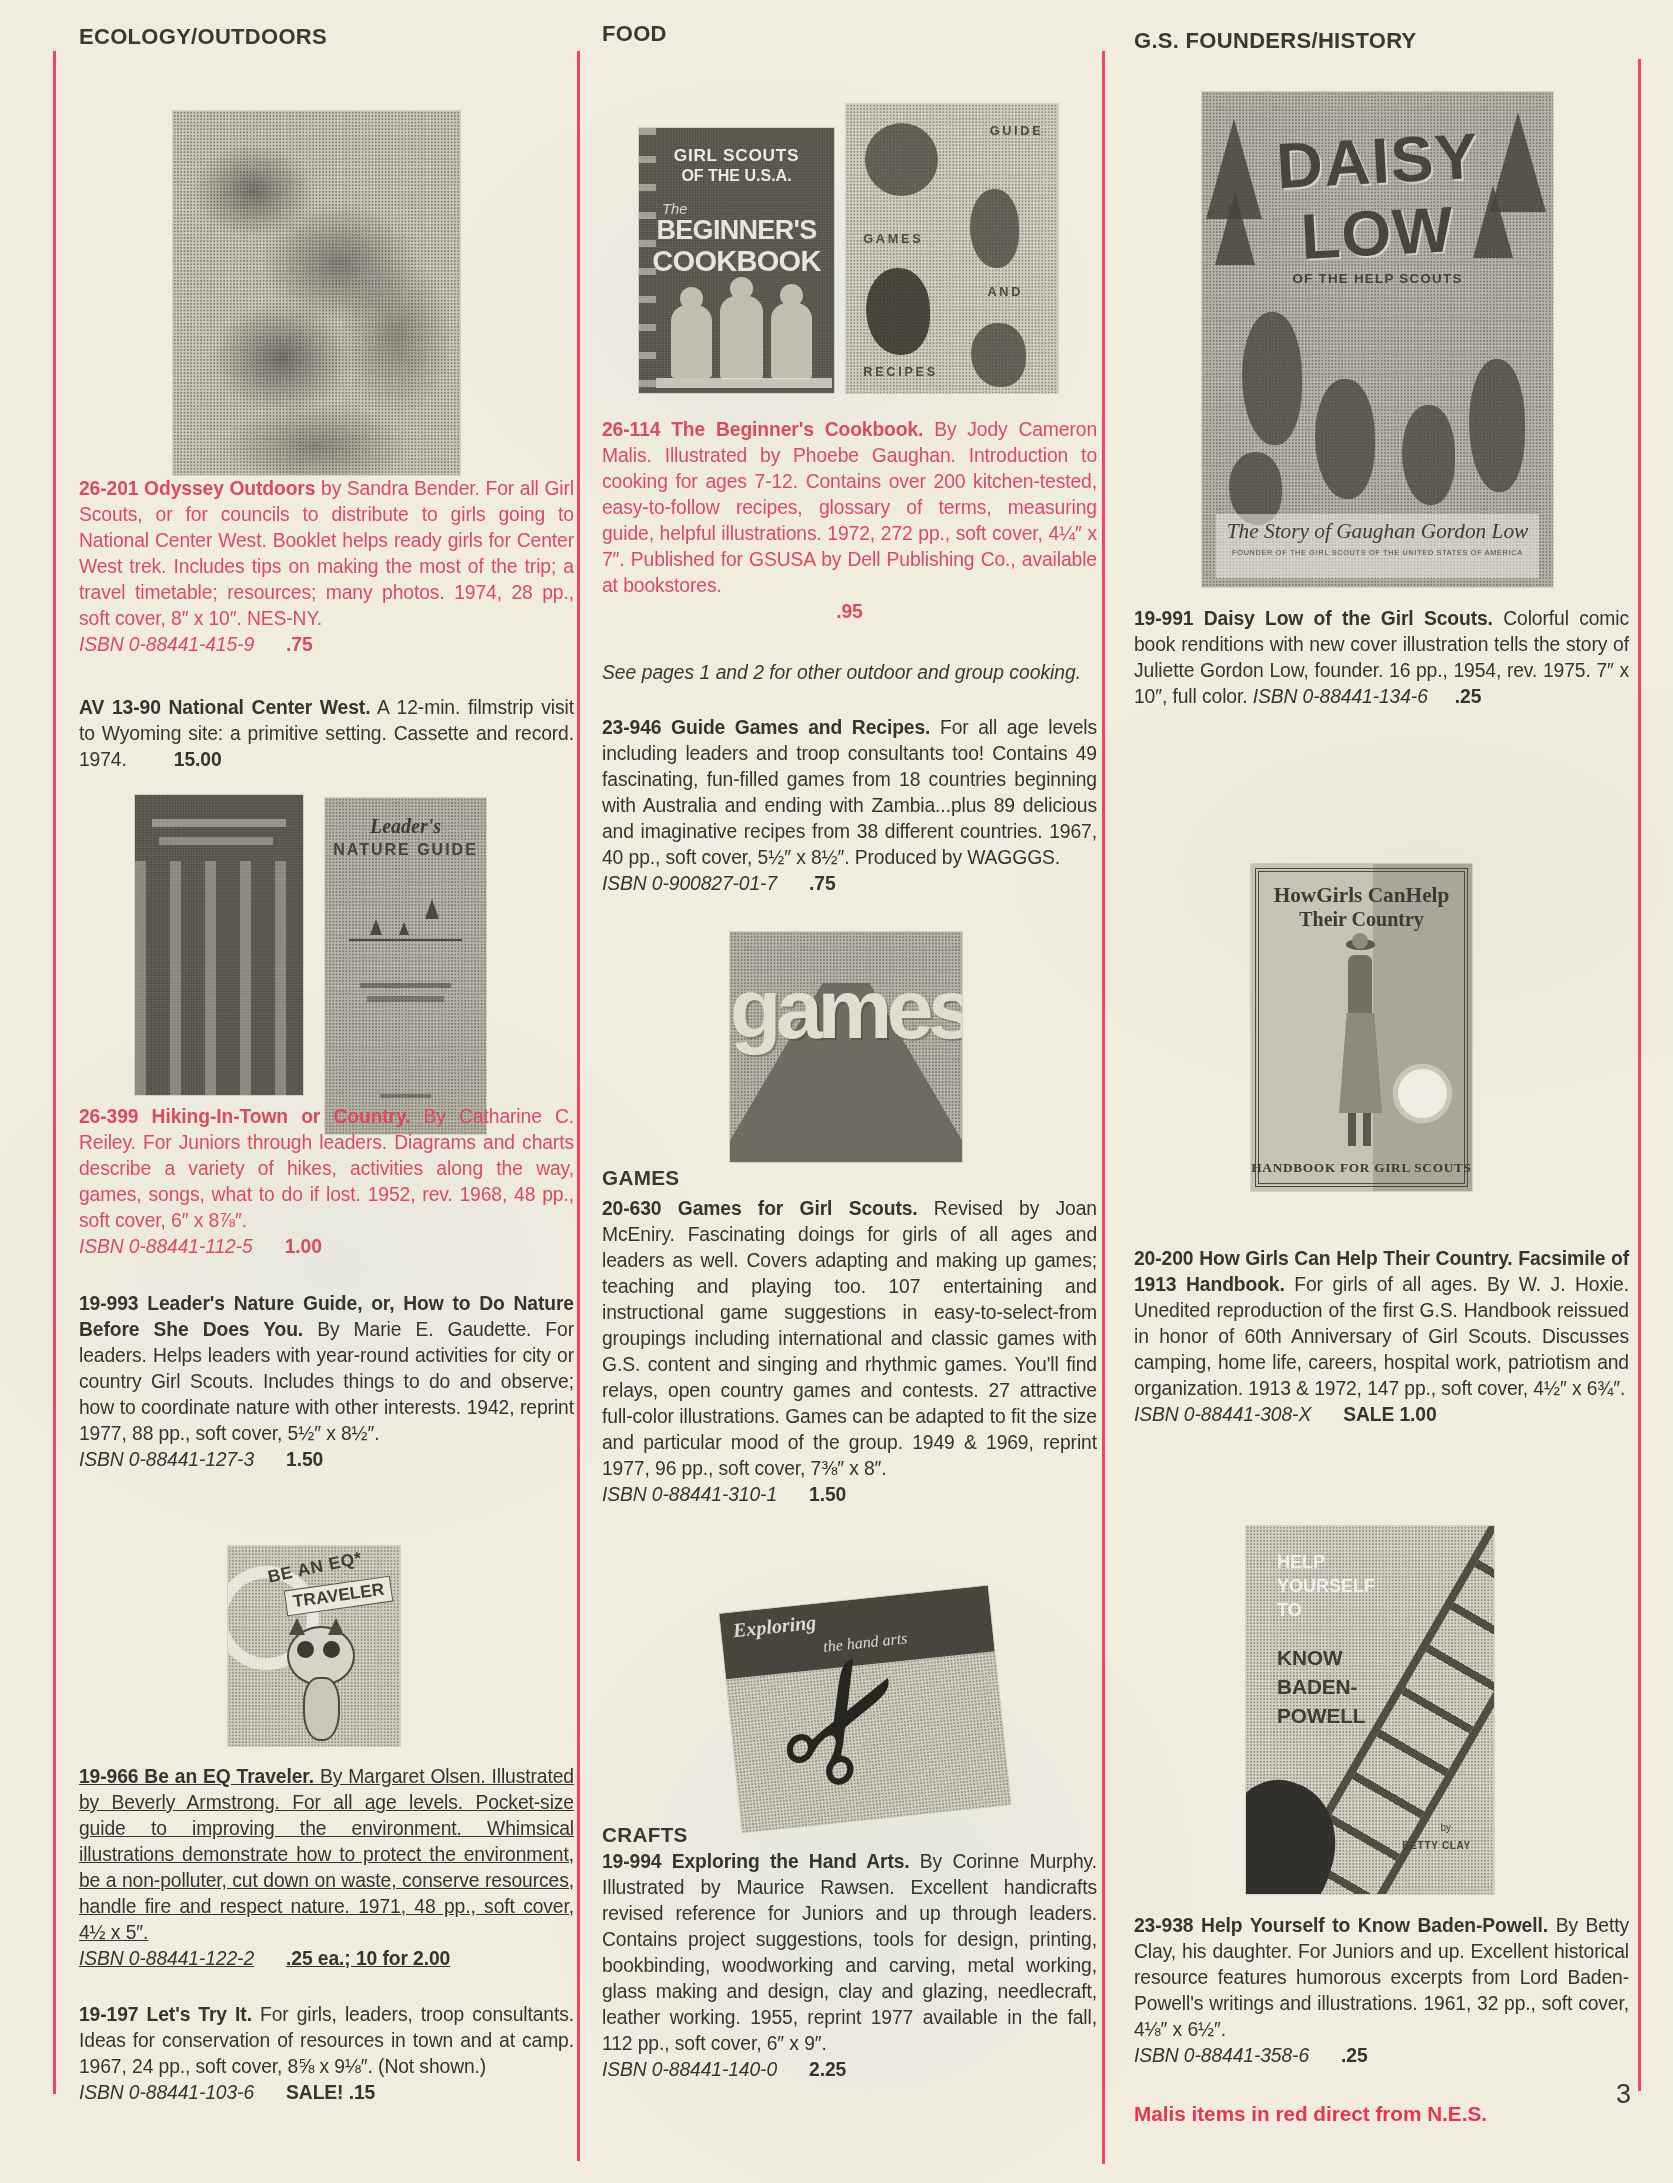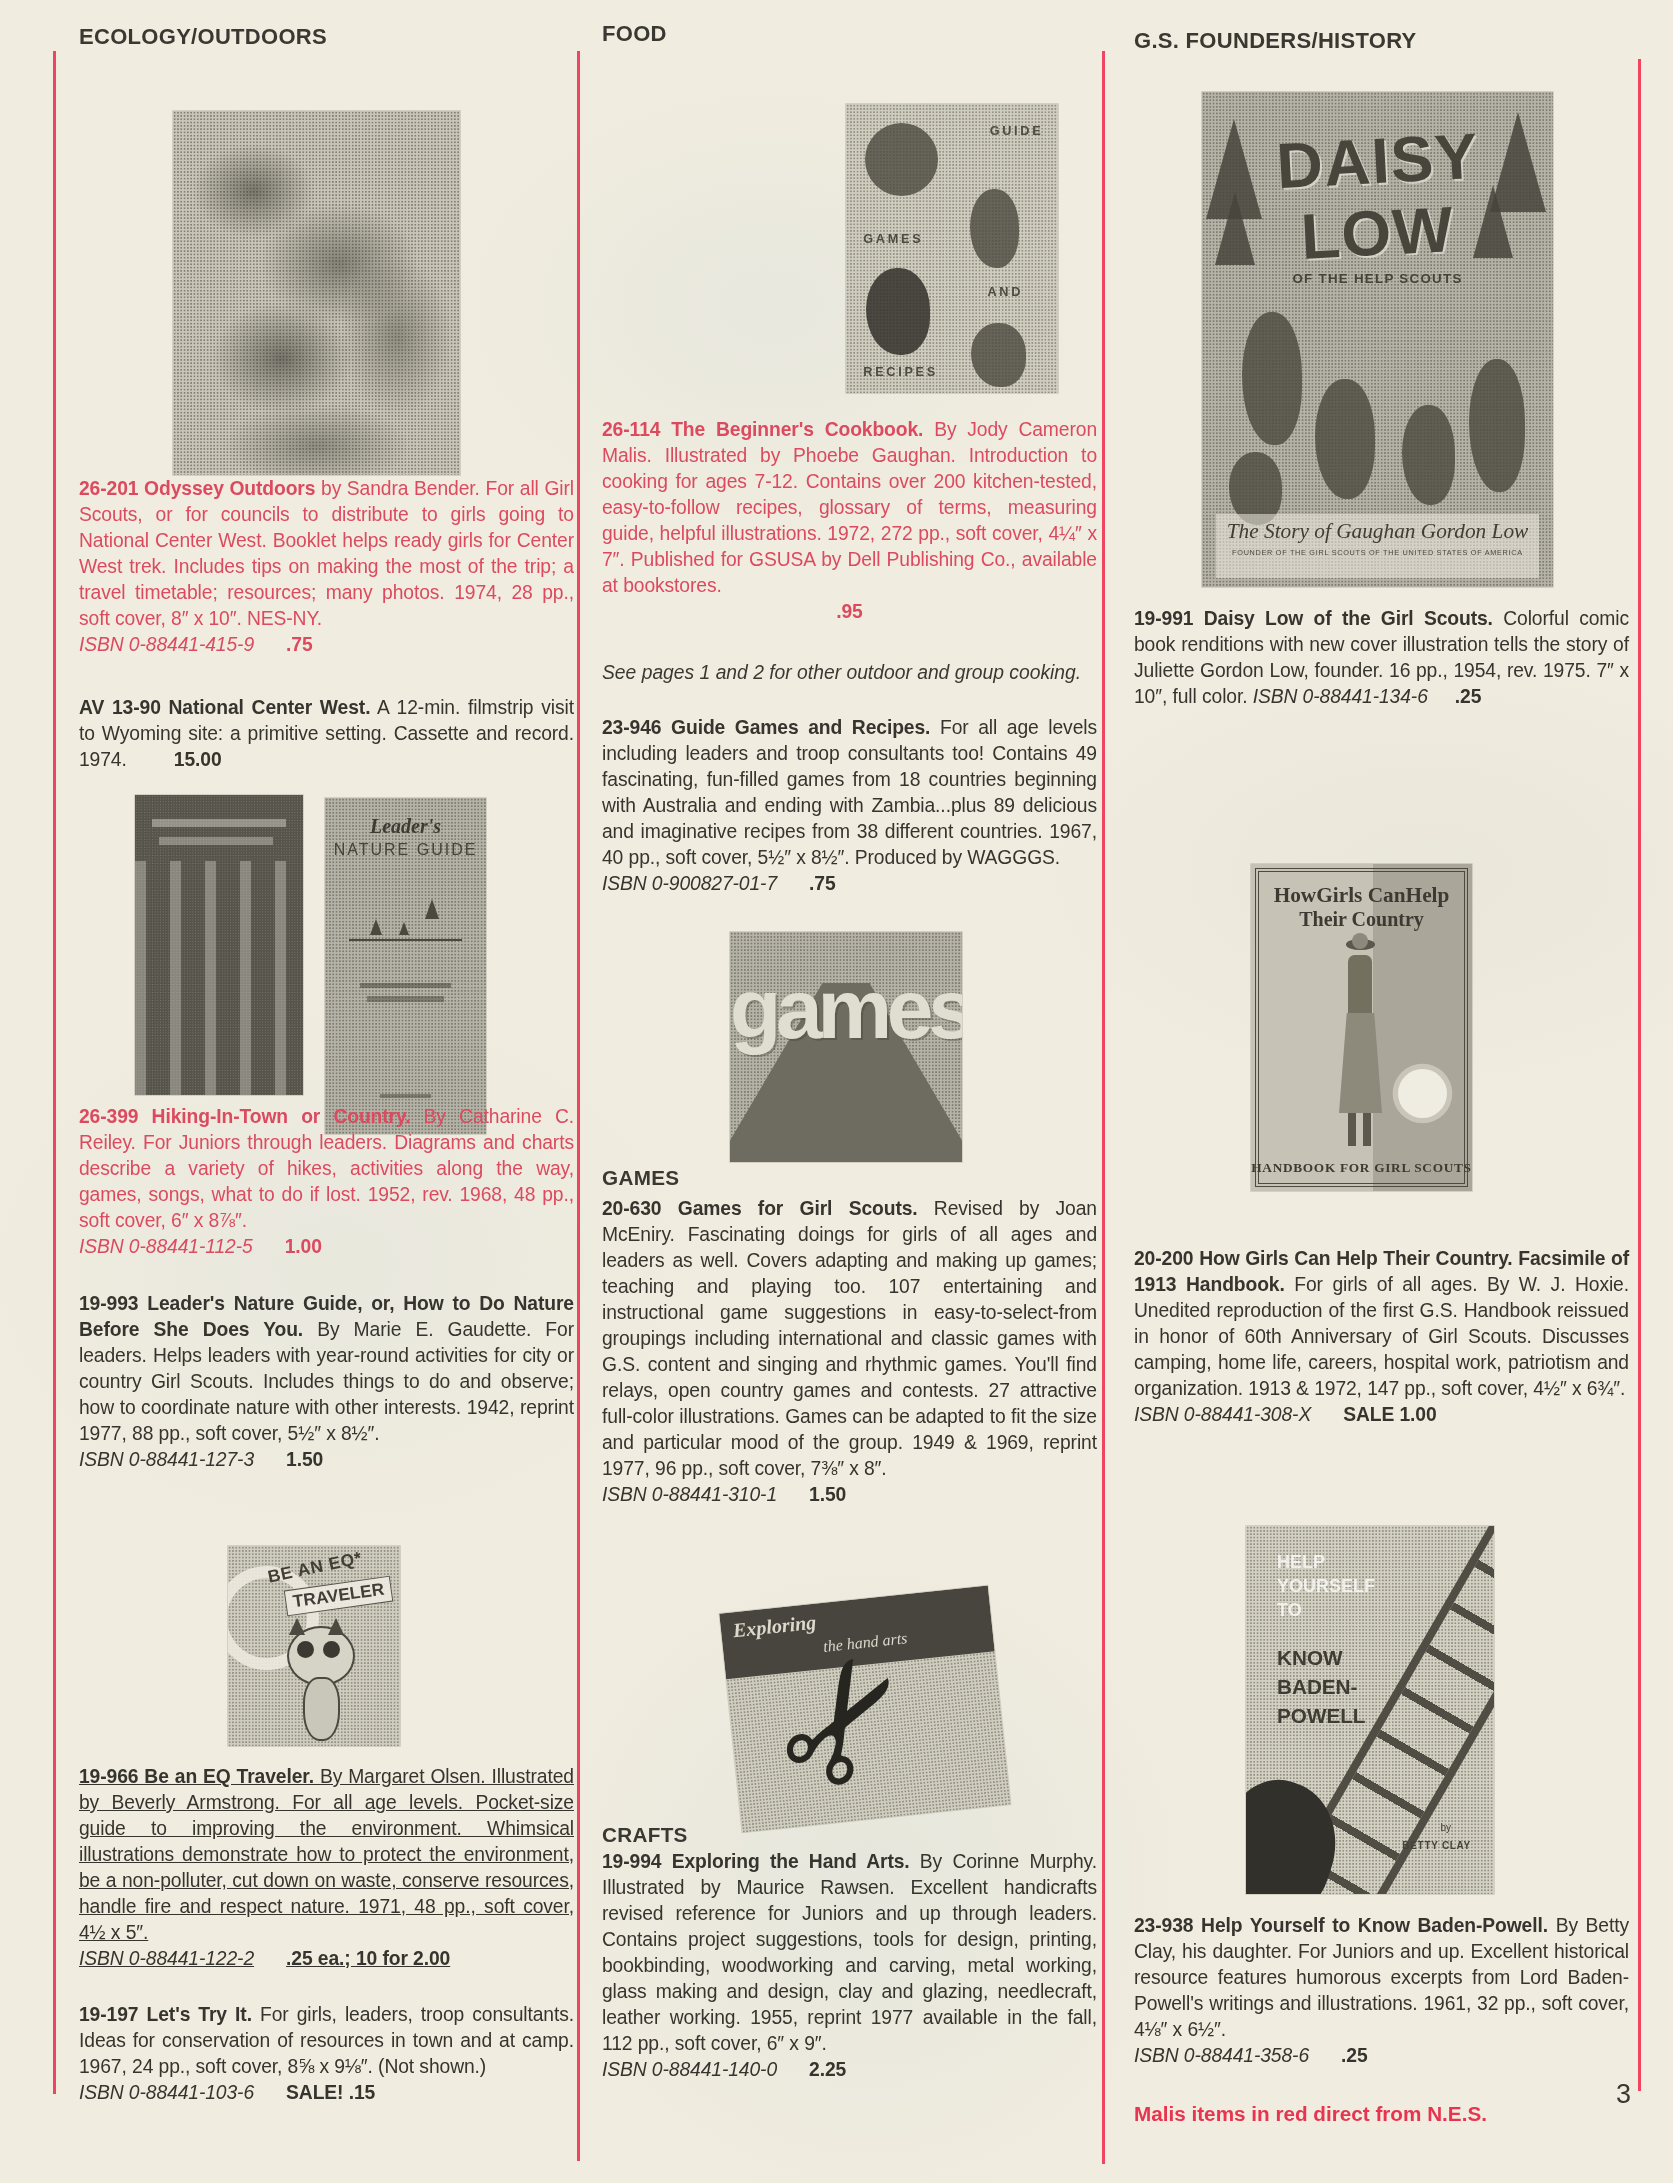--- a/index.html
+++ b/index.html
@@ -68,21 +68,21 @@
   </div>
 
   <div class="cover ht-dark" style="left:135px;top:795px;width:168px;height:300px;">
     <div style="position:absolute;left:10%;top:8%;width:80%;height:8px;background:rgba(226,223,213,.45);"></div>
     <div style="position:absolute;left:14%;top:14%;width:68%;height:8px;background:rgba(226,223,213,.38);"></div>
     <div style="position:absolute;inset:0;background:repeating-linear-gradient(90deg, rgba(232,229,219,.35) 0 10.7px, transparent 10.7px 35px);top:22%;"></div>
   </div>
 
   <div class="cover ht-mid" style="left:325px;top:798px;width:161px;height:336px;">
     <div style="position:absolute;top:17.3px;width:100%;text-align:center;font-family:'Liberation Serif',serif;font-style:italic;font-weight:700;font-size:20px;color:#3d3b33;">Leader's</div>
-    <div style="position:absolute;top:43px;width:100%;text-align:center;font-weight:400;font-size:16px;letter-spacing:2px;color:#45433a;">NATURE GUIDE</div>
+    <div style="position:absolute;top:43px;width:100%;text-align:center;font-weight:700;font-size:16px;letter-spacing:2px;color:#45433a;">NATURE GUIDE</div>
     <div style="position:absolute;left:15%;top:42%;width:70%;height:2px;background:#4a483f;"></div>
     <div style="position:absolute;left:28%;top:36%;width:0;height:0;border-left:6px solid transparent;border-right:6px solid transparent;border-bottom:16px solid #4a483f;"></div>
     <div style="position:absolute;left:46%;top:37%;width:0;height:0;border-left:5.3px solid transparent;border-right:5.3px solid transparent;border-bottom:13.3px solid #4a483f;"></div>
     <div style="position:absolute;left:62%;top:30%;width:0;height:0;border-left:7.3px solid transparent;border-right:7.3px solid transparent;border-bottom:20px solid #4a483f;"></div>
     <div style="position:absolute;left:22%;top:55%;width:56%;height:5.3px;background:rgba(62,60,52,.5);"></div>
     <div style="position:absolute;left:26%;top:59%;width:48%;height:5.3px;background:rgba(62,60,52,.45);"></div>
     <div style="position:absolute;left:34%;top:88%;width:32%;height:4.7px;background:rgba(62,60,52,.45);"></div>
   </div>
 
   <div class="listing red-l" style="left:79px;top:1104px;width:495px;">
@@ -114,20 +114,37 @@
     <div class="pline"><span>ISBN 0-88441-122-2</span><span class="price">.25 ea.; 10 for 2.00</span></div>
   </div>
 
   <div class="listing blk-l" style="left:79px;top:2002px;width:495px;">
     <p><span class="lead">19-197 Let's Try It.</span><span> For girls, leaders, troop consultants. Ideas for conservation of resources in town and at camp. 1967, 24 pp., soft cover, 8⅝ x 9⅛″. (Not shown.)</span></p>
     <div class="pline"><span>ISBN 0-88441-103-6</span><span class="price">SALE! .15</span></div>
   </div>
 
   <div class="sec" style="left:602px;top:21.3px;">FOOD</div>
 
+  <div class="cover ht-dark" style="left:639px;top:128px;width:195px;height:265px;">
+    <div style="position:absolute;left:0;top:0;width:17.3px;height:100%;background:repeating-linear-gradient(180deg, rgba(235,232,222,.5) 0 6.7px, transparent 6.7px 28px);"></div>
+    <div style="position:absolute;top:17.3px;width:100%;text-align:center;font-weight:700;font-size:17.3px;color:#ece9de;letter-spacing:0.7px;">GIRL SCOUTS</div>
+    <div style="position:absolute;top:39px;width:100%;text-align:center;font-weight:700;font-size:16px;color:#ece9de;">OF THE U.S.A.</div>
+    <div style="position:absolute;top:73px;left:23px;font-style:italic;font-size:14.7px;color:#d9d6ca;">The</div>
+    <div style="position:absolute;top:87px;width:100%;text-align:center;font-weight:700;font-size:27px;color:#e7e4d8;letter-spacing:-0.7px;">BEGINNER'S</div>
+    <div style="position:absolute;top:117px;width:100%;text-align:center;font-weight:700;font-size:29px;color:#e7e4d8;letter-spacing:-0.7px;">COOKBOOK</div>
+    <div>
+      <div class="figure" style="left:32px;top:177px;width:41px;height:73px;"></div>
+      <div class="fhead" style="left:41px;top:159px;width:23px;height:23px;"></div>
+      <div class="figure" style="left:81px;top:168px;width:43px;height:83px;"></div>
+      <div class="fhead" style="left:91px;top:149px;width:23px;height:23px;"></div>
+      <div class="figure" style="left:132px;top:175px;width:41px;height:76px;"></div>
+      <div class="fhead" style="left:141px;top:156px;width:23px;height:23px;"></div>
+    </div>
+    <div style="position:absolute;left:17.3px;bottom:5.3px;width:90%;height:9.3px;background:rgba(235,232,222,.75);"></div>
+  </div>
 
   <div class="cover ht-light" style="left:846px;top:104px;width:212px;height:289px;">
     <div class="blob" style="left:18.7px;top:18.7px;width:73px;height:73px;border-radius:50%;"></div>
     <div style="position:absolute;right:14.7px;top:20px;font-weight:700;font-size:12.7px;letter-spacing:2.7px;color:#4d4b42;">GUIDE</div>
     <div class="blob" style="left:124px;top:85px;width:49px;height:79px;"></div>
     <div style="position:absolute;left:17.3px;top:128px;font-weight:700;font-size:12.7px;letter-spacing:2.7px;color:#4d4b42;">GAMES</div>
     <div class="blob" style="left:20px;top:164px;width:64px;height:87px;background:rgba(50,48,42,.85);"></div>
     <div style="position:absolute;right:35px;top:181px;font-weight:700;font-size:12.7px;letter-spacing:2.7px;color:#4d4b42;">AND</div>
     <div class="blob" style="left:125px;top:219px;width:55px;height:64px;"></div>
     <div style="position:absolute;left:17.3px;top:261px;font-weight:700;font-size:12.7px;letter-spacing:2.7px;color:#4d4b42;">RECIPES</div>

